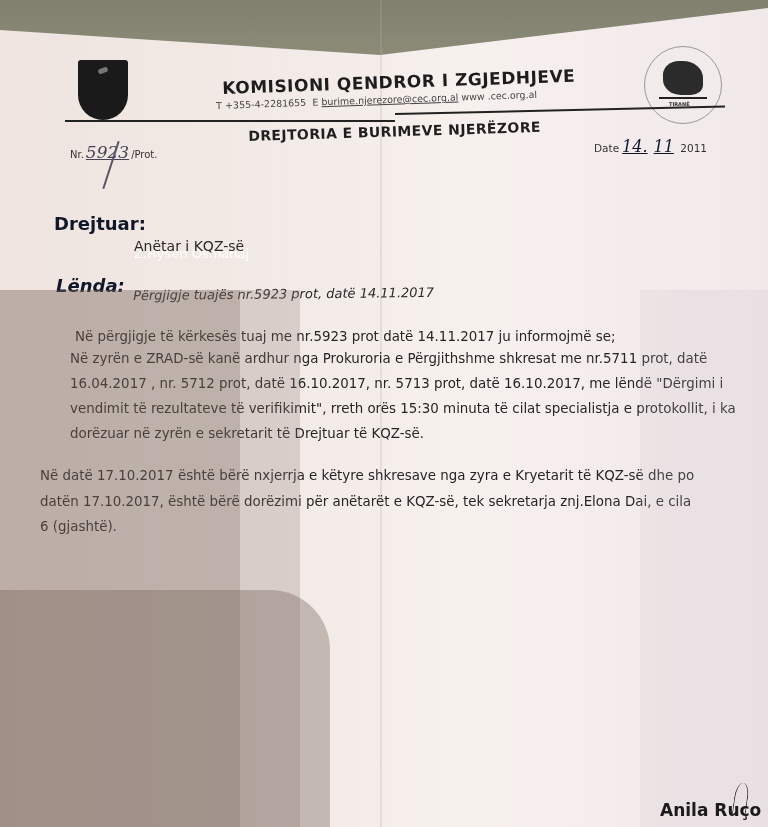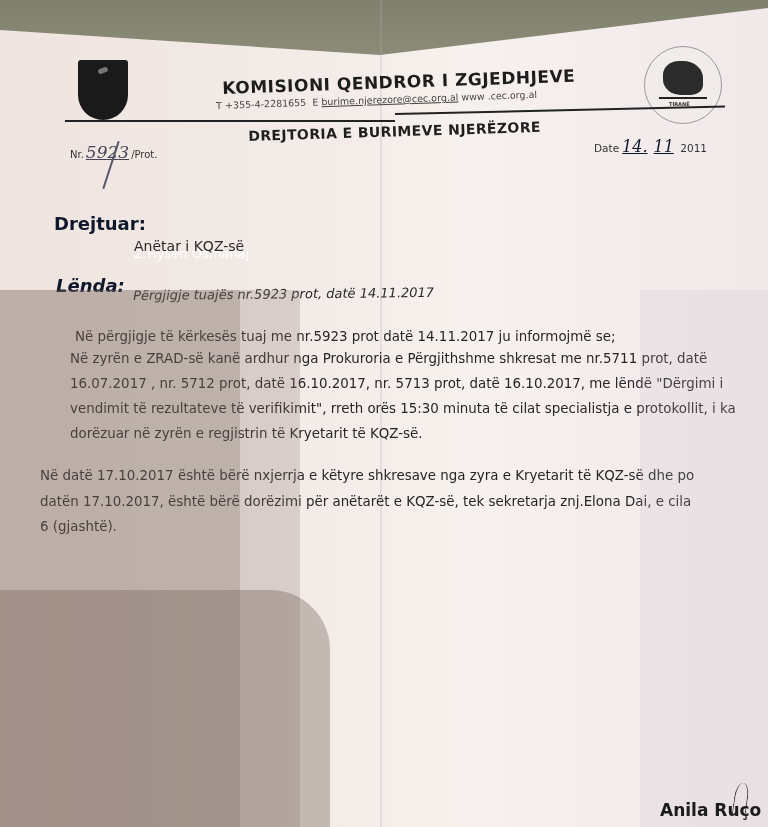--- a/index.html
+++ b/index.html
@@ -177,23 +177,23 @@
 <div class="to-name">Z.Hysen Osmanaj</div>
 <div class="to-title">Anëtar i KQZ-së</div>
 
 <div class="label-bold subject-label">Lënda:</div>
 <div class="subject-text">Përgjigje tuajës nr.5923 prot, datë 14.11.2017</div>
 
 <div class="para p1">Në përgjigje të kërkesës tuaj me nr.5923 prot datë 14.11.2017 ju informojmë se;</div>
 
 <div class="para p2">
   <div>Në zyrën e ZRAD-së kanë ardhur nga Prokuroria e Përgjithshme shkresat me nr.5711 prot, datë</div>
-  <div>16.07.2017 ,  nr. 5712 prot, datë 16.10.2017, nr. 5713 prot, datë 16.10.2017, me lëndë "Dërgimi i</div>
+  <div>16.04.2017 ,  nr. 5712 prot, datë 16.10.2017, nr. 5713 prot, datë 16.10.2017, me lëndë "Dërgimi i</div>
   <div>vendimit të rezultateve të verifikimit", rreth orës 15:30 minuta të cilat specialistja e protokollit, i ka</div>
-  <div>dorëzuar në zyrën e regjistrin të Kryetarit të KQZ-së.</div>
+  <div>dorëzuar në zyrën e sekretarit të Drejtuar të KQZ-së.</div>
 </div>
 
 <div class="para p3">
   <div>Në datë 17.10.2017 është bërë nxjerrja e këtyre shkresave nga zyra e Kryetarit të KQZ-së dhe po</div>
   <div>datën 17.10.2017, është bërë dorëzimi për anëtarët e KQZ-së, tek sekretarja znj.Elona Dai, e cila</div>
   <div>6  (gjashtë).</div>
 </div>
 
 <div class="shadow-main"></div>
 <div class="shadow-mid"></div>

